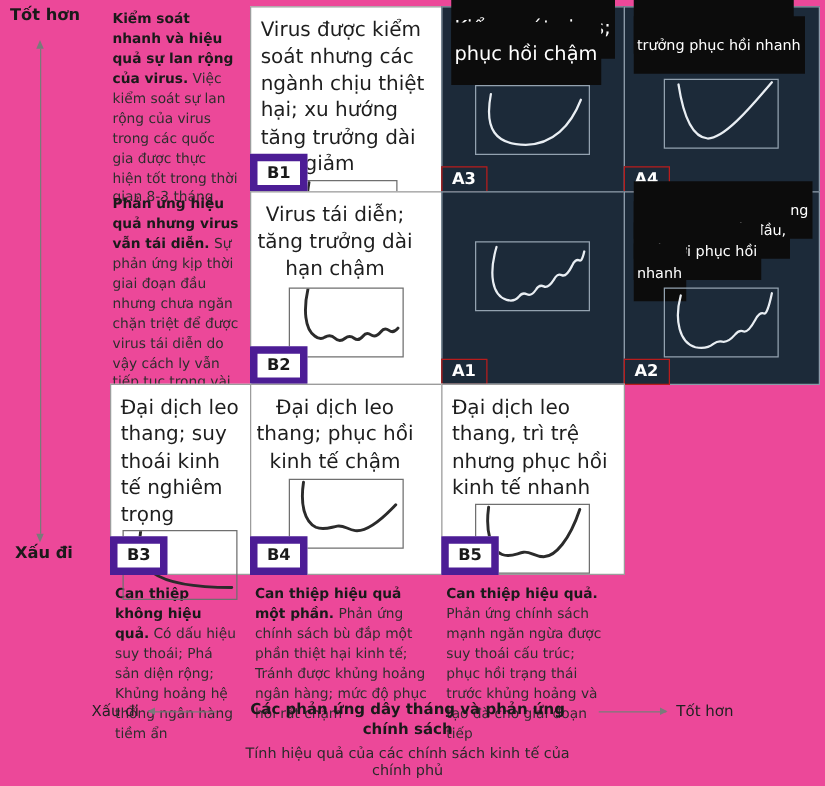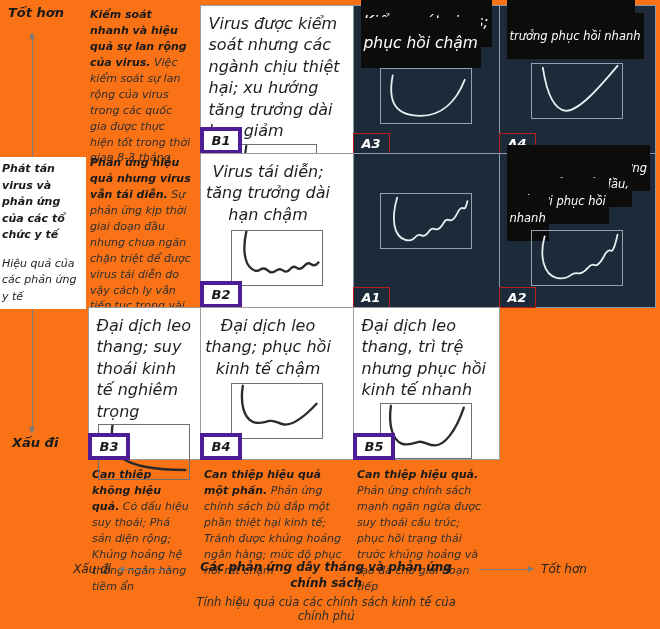--- a/index.html
+++ b/index.html
@@ -1,21 +1,20 @@
 <!DOCTYPE html>
 <html><head>
 <meta charset="utf-8">
 <style>
   * { margin:0; padding:0; box-sizing:border-box; }
   body { background:#ffffff; }
   .page {
-    position:relative; width:660px; height:629px; background:#f97316;
+    position:relative; width:660px; height:629px; background:#ec4899;
     font-family:"DejaVu Sans", "Liberation Sans", sans-serif; color:#1a1a1a;
     overflow:hidden;
-    font-style:italic;
   }
   
   .left-axis { position:absolute; left:0; top:5px; width:88px; height:460px; }
   .axis-top-lbl { position:absolute; left:8px; top:0; font-weight:bold; font-size:13px; }
   .vline { position:absolute; left:32px; top:34px; width:1px; height:388px; background:#7a7a7a; }
   .vline::before { content:''; position:absolute; left:-3px; top:-7px;
     border-left:3.5px solid transparent; border-right:3.5px solid transparent; border-bottom:7px solid #7a7a7a; }
   .vline::after { content:''; position:absolute; left:-3px; bottom:-7px;
     border-left:3.5px solid transparent; border-right:3.5px solid transparent; border-top:7px solid #7a7a7a; }
   .axis-mid { position:absolute; left:0; top:152px; width:86px; background:#fff; padding:4px 2px 4px 2px; }
@@ -47,21 +46,21 @@
   .chartwrap { flex:1; display:flex; align-items:center; justify-content:center; padding-bottom:18px; }
   .chartbox { width:92px; height:56px; border:1px solid #6f6f6f; display:block; }
   .cell.dark .chartbox { border:1px solid #93a2b0; }
   .chart path { fill:none; stroke:#2b2b2b; stroke-width:2.6; stroke-linecap:round; }
   .cell.dark .chart path { stroke:#e9eef3; stroke-width:2; }
   .b1wrap { gap:4px; }
   .axname { font-size:12.5px; color:#3c3c3c; }
   .b1col { display:flex; flex-direction:row; align-items:center; gap:2px; }
   .b1col .chartbox { width:84px; height:52px; }
 
-  .tag { position:absolute; left:-1px; bottom:-1px; border:4px solid #4c1d95; background:#fff;
+  .tag { position:absolute; left:-1px; bottom:-1px; border:6px solid #4c1d95; background:#fff;
     font-weight:bold; font-size:13px; padding:2px 8px; }
   .cell.dark .tag { background:#1c2a39; border:1px solid #b91c1c; color:#fff; }
 
   .coldesc { padding:8px 10px 0 4px; font-size:11px; line-height:1.45; }
   .coldesc b { font-size:11px; }
   .coldesc span { color:#2e2e2e; }
 
   
   .bottom-axis { position:absolute; left:0; top:560px; width:660px;
     display:flex; justify-content:center; align-items:flex-start; gap:8px; }
@@ -76,24 +75,20 @@
   .ba-sub { font-size:11.5px; color:#2a2a2a; margin-top:4px; }
 </style>
 </head>
 <body>
 
 <div class="page">
 
   <div class="left-axis">
     <div class="axis-top-lbl">Tốt hơn</div>
     <div class="vline"></div>
-    <div class="axis-mid">
-      <div class="t">Phát tán virus và phản ứng của các tổ chức y tế</div>
-      <div class="s">Hiệu quả của các phản ứng y tế</div>
-    </div>
     <div class="axis-bot-lbl">Xấu đi</div>
   </div>
 
   <div class="grid">
 
     <div class="rowdesc">
       <b>Kiểm soát nhanh và hiệu quả sự lan rộng của virus.</b>
       <span>Việc kiểm soát sự lan rộng của virus trong các quốc gia được thực hiện tốt trong thời gian 8-3 tháng</span>
     </div>
 

